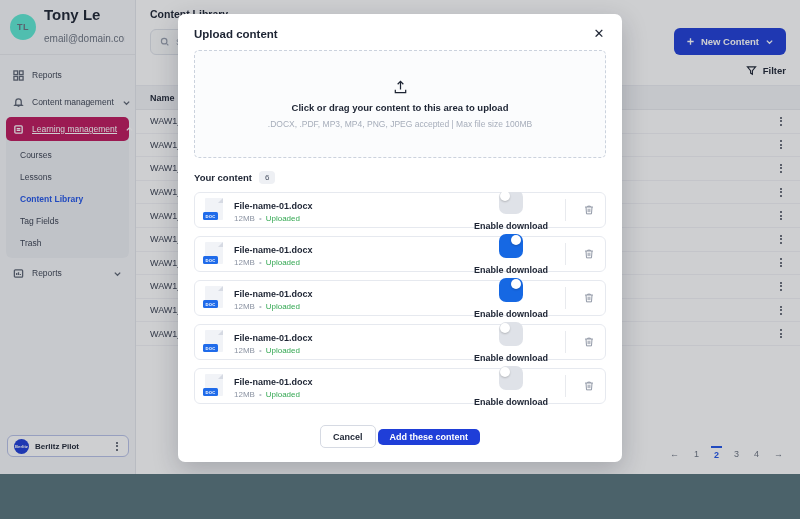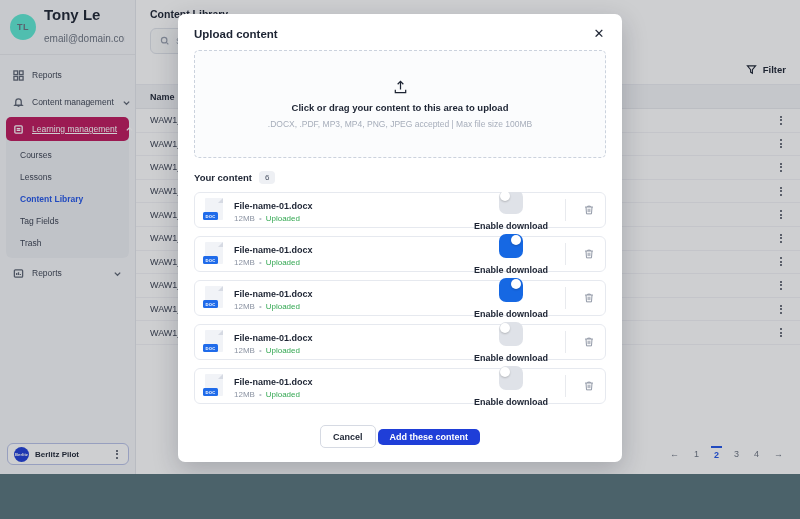--- a/index.html
+++ b/index.html
@@ -59,21 +59,21 @@
   }
   .sub-row {
     height: 22px; display: flex; align-items: center;
     padding: 0 0 0 14px; font-size: 8.5px; color: #3b4252; cursor: pointer;
   }
   .sub-row.sel { color: #2255e8; font-weight: bold; }
   svg { display: block; }
   .nav-row svg { stroke: #5b6372; fill: none; stroke-width: 1.4; }
 
   .org-card {
-    position: absolute; left: 7px; bottom: 9px; width: 122px; height: 22px;
+    position: absolute; left: 7px; bottom: 17px; width: 122px; height: 22px;
     border: 1px solid #b9c2e8; border-radius: 6px; background: #ffffff;
     display: flex; align-items: center; gap: 6px; padding: 0 6px; cursor: pointer;
   }
   .org-logo {
     width: 15px; height: 15px; border-radius: 50%; background: #1f3ed8;
     color: #fff; font-size: 4.2px; font-weight: bold;
     display: flex; align-items: center; justify-content: center; flex: 0 0 15px;
   }
   .org-name { font-size: 8px; font-weight: bold; color: #1d2433; flex: 1; }
 
@@ -319,20 +319,33 @@
     <div class="toolbar">
       <div class="search">
         <span>
           <svg width="10" height="10" viewBox="0 0 12 12" fill="none" stroke="#98a0ae" stroke-width="1.4">
               <circle cx="5" cy="5" r="3.3"></circle>
               <path d="M7.6 7.6l2.4 2.4"></path>
             </svg>
         </span>
         <span>Search</span>
       </div>
+      <button class="btn-primary">
+        <span>
+          <svg width="9" height="9" viewBox="0 0 10 10" fill="none" stroke="#fff" stroke-width="1.5">
+              <path d="M5 1.5v7M1.5 5h7"></path>
+            </svg>
+        </span>
+        <span>New Content</span>
+        <span>
+          <svg width="9" height="9" viewBox="0 0 10 10" fill="none" stroke="#fff" stroke-width="1.4">
+              <path d="M2 4l3 3 3-3"></path>
+            </svg>
+        </span>
+      </button>
     </div>
 
     <div class="filter-bar">
       <div class="filter-btn">
         <span>
           <svg width="11" height="11" viewBox="0 0 12 12" fill="none" stroke="#1d2433" stroke-width="1.2">
               <path d="M1.5 2h9L7 6.3V10L5 8.8V6.3L1.5 2z"></path>
             </svg>
         </span>
         <span>Filter</span>

